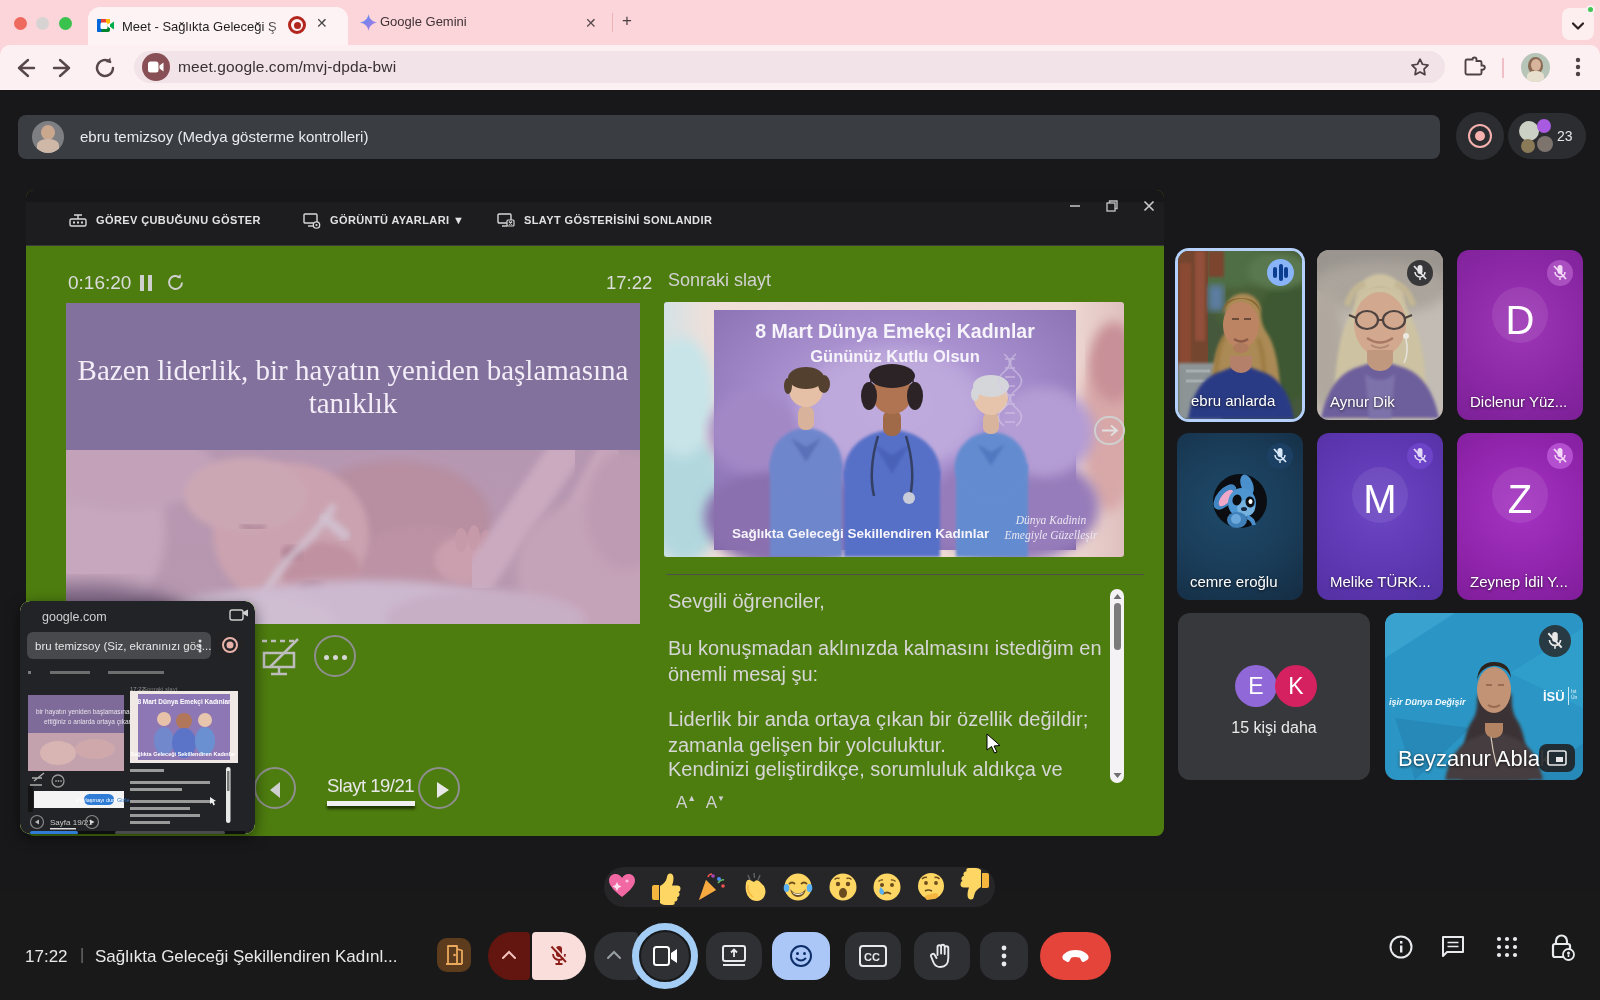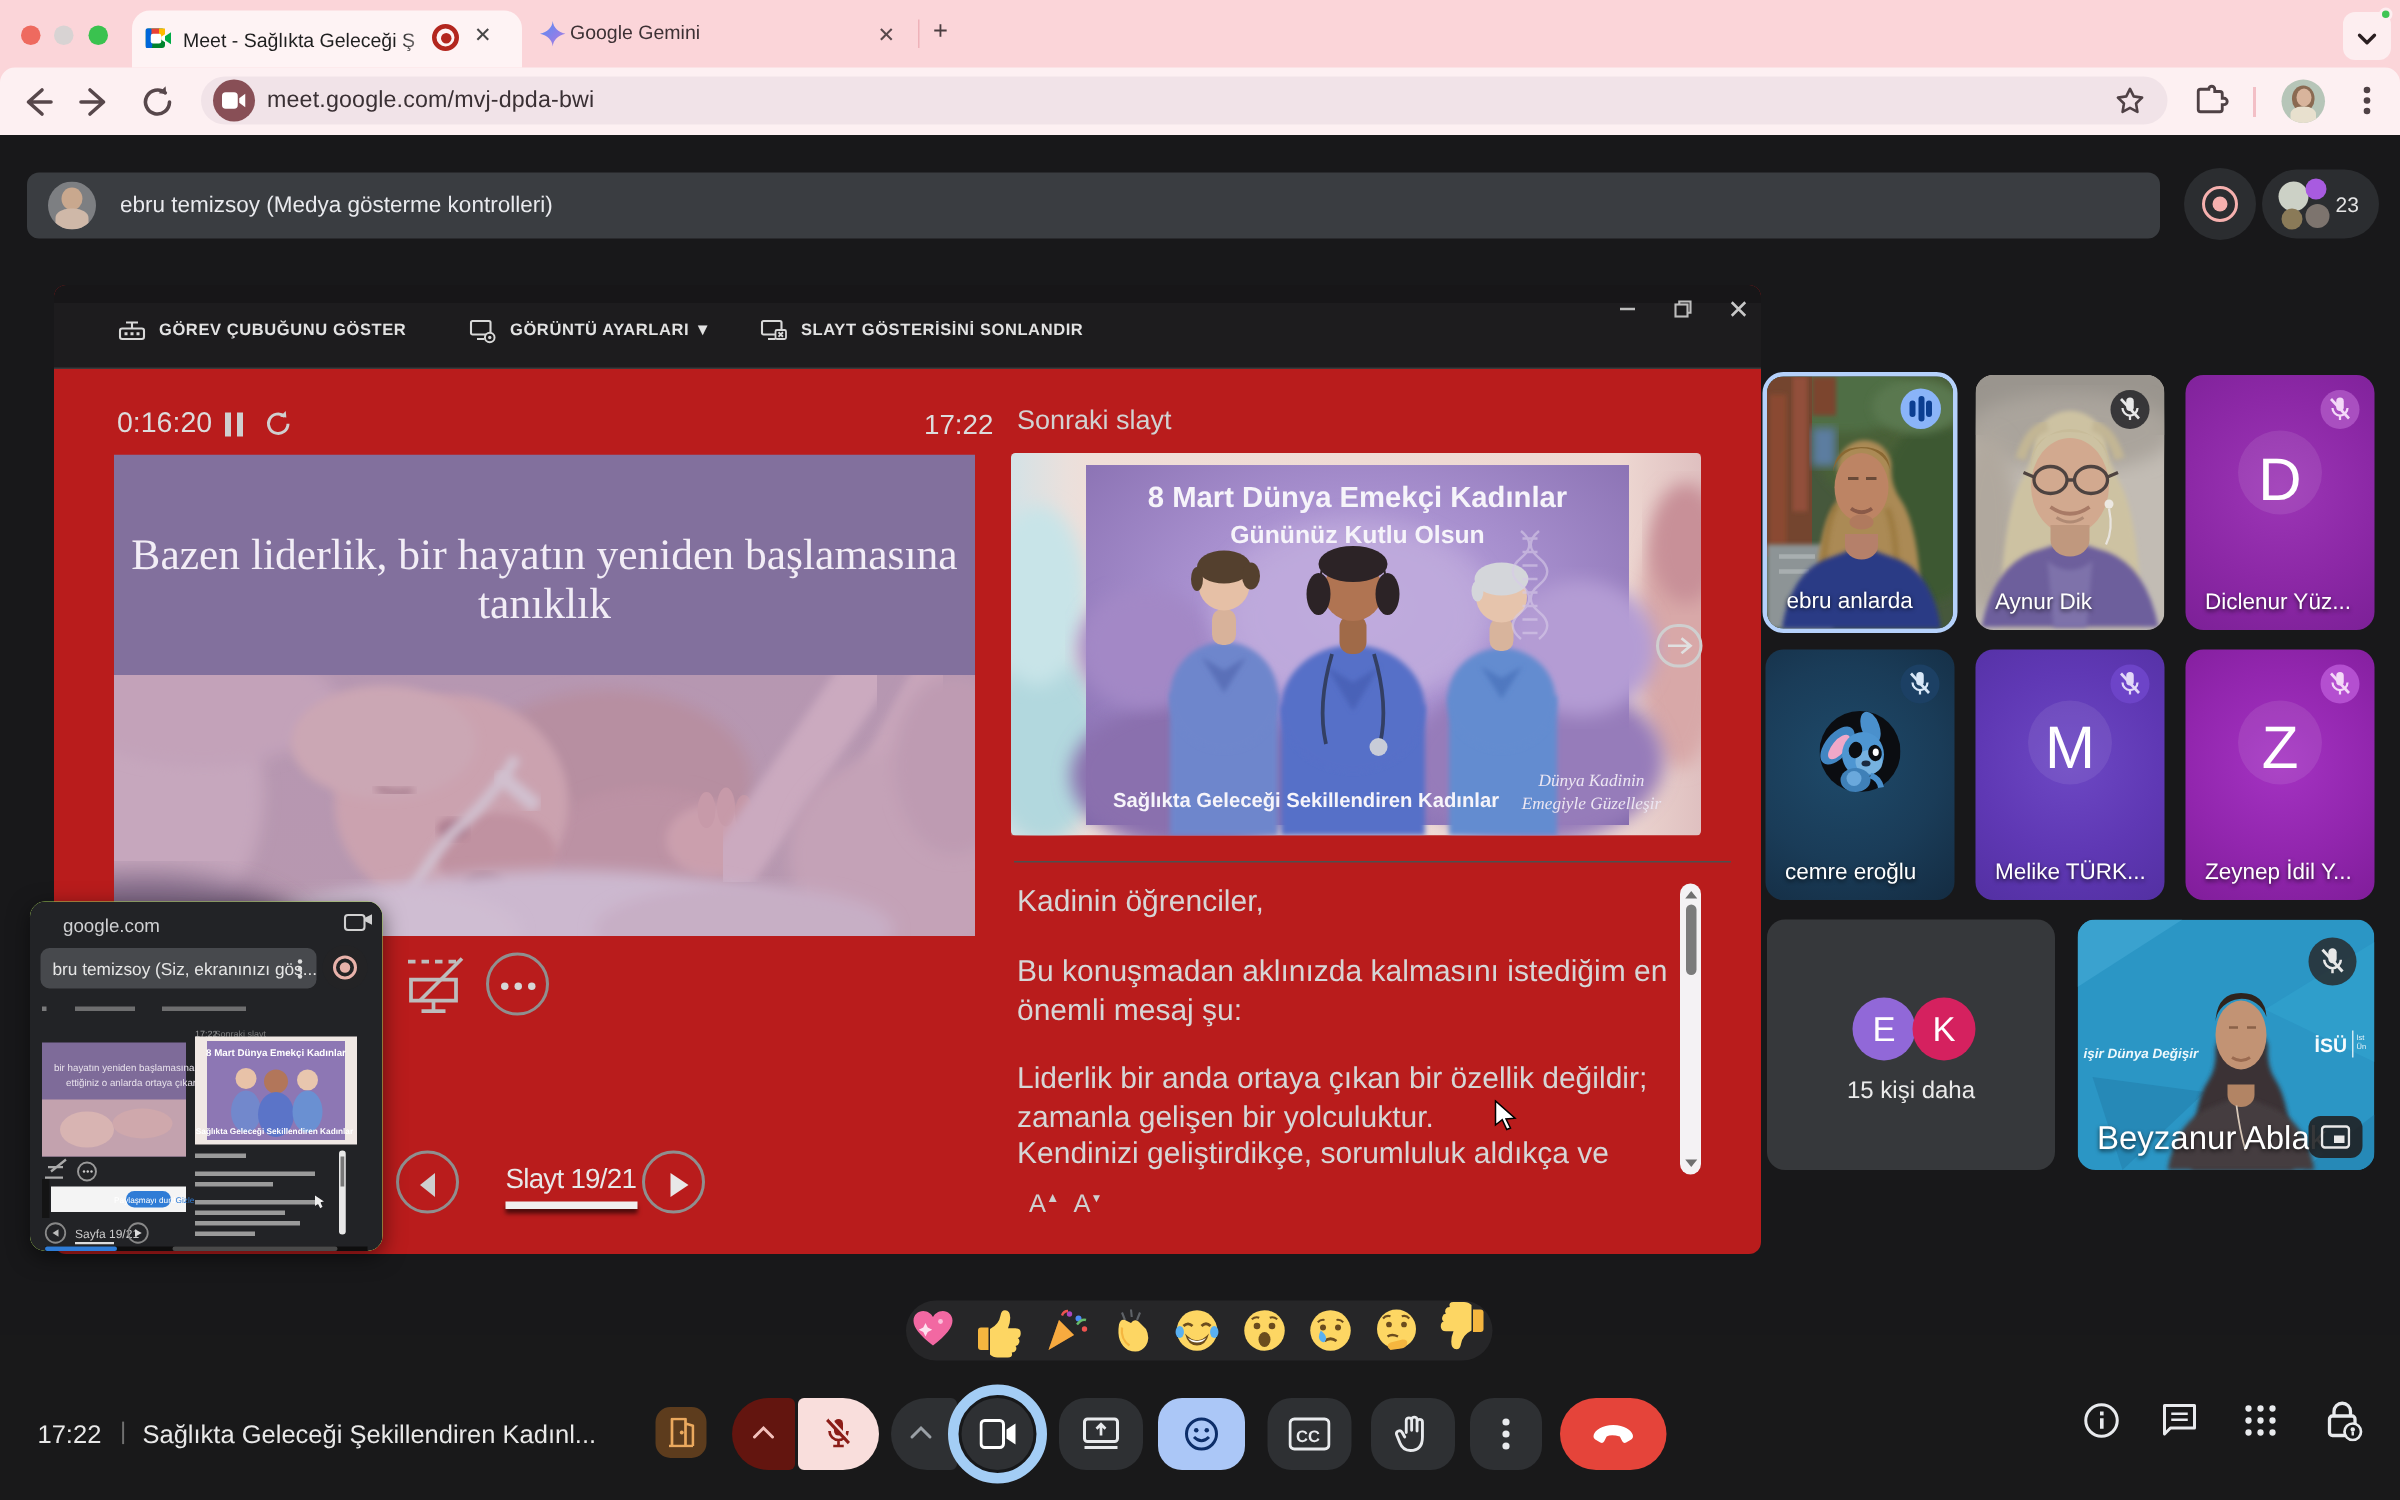--- a/index.html
+++ b/index.html
@@ -34,21 +34,21 @@
 #meet { left:0; top:90px; width:1600px; height:800px; background:#18181a; }
 #topbar { left:18px; top:25px; width:1422px; height:44px; background:#3a3d41; border-radius:8px; }
 #topbar .av { left:14px; top:6px; width:32px; height:32px; border-radius:50%; overflow:hidden; }
 #topbar .nm { left:62px; top:13px; font-size:15px; font-weight:500; color:#e9eaee; }
 #recbtn { left:1456px; top:22px; width:48px; height:48px; border-radius:50%; background:#2b2d30; }
 #recbtn .ring { position:absolute; left:12px; top:12px; width:24px; height:24px; border-radius:50%; border:2.5px solid #f6b0ae; }
 #recbtn .dot { position:absolute; left:19px; top:19px; width:10px; height:10px; border-radius:50%; background:#f6b0ae; }
 #ppl { left:1508px; top:23px; width:78px; height:46px; border-radius:23px; background:#2b2d30; }
 #ppl .t { left:49px; top:15px; font-size:14px; color:#e5e5e5; }
 
-#pwin { left:36px; top:100px; width:1138px; height:646px; background:#b91c1c; border-radius:8px;text-decoration:underline; }
+#pwin { left:26px; top:100px; width:1138px; height:646px; background:#4d7c0f; border-radius:8px;text-decoration:underline; }
 #ptitle { left:0; top:0; width:1138px; height:12px; background:#171618; border-radius:8px 8px 0 0; }
 #ptoolbar { left:0; top:12px; width:1138px; height:44px; background:#1d1c1e; border-bottom:1px solid #3a393b; }
 .pt { top:24px; font-size:11px; font-weight:700; color:#e2e2e2; letter-spacing:.4px; white-space:nowrap; }
 .pticon { top:21px; }
 #timer { left:42px; top:82px; font-size:19px; color:#dcdcdc; }
 #clock { left:580px; top:82px; font-size:18.5px; color:#dcdcdc; }
 
 #slide { left:40px; top:113px; width:574px; height:321px; overflow:hidden; }
 #slide .purple { position:absolute; left:0; top:0; width:574px; height:147px; background:#82709d; }
 #slide .l1 { position:absolute; left:0; top:51px; width:574px; text-align:center; font-family:"Liberation Serif",serif; font-size:29px; color:#f2edf6; }
@@ -401,21 +401,21 @@
         <text x="68" y="236" font-family="Liberation Sans" font-size="13.5" font-weight="bold" fill="#f6f4fa">Sağlıkta Geleceği Sekillendiren Kadınlar</text>
         <text x="387" y="222" text-anchor="middle" font-family="Liberation Serif" font-style="italic" font-size="11.5" fill="#ece6f2">Dünya Kadinin</text>
         <text x="387" y="237" text-anchor="middle" font-family="Liberation Serif" font-style="italic" font-size="11.5" fill="#ece6f2">Emegiyle Güzelleşir</text>
       </svg></div>
       <div id="arrowbtn" class="abs">
           <svg style="position:absolute;left:5px;top:5px" width="18" height="15" viewBox="0 0 18 15">
             <path d="M1 7.5 H15 M10 2.5 L16 7.5 L10 12.5" stroke="#e0e0e0" stroke-width="1.8" fill="none"></path>
           </svg>
         </div>
       <div id="nsep" class="abs"></div>
-      <div class="abs note" style="top:400px">Kadinin öğrenciler,</div>
+      <div class="abs note" style="top:400px">Sevgili öğrenciler,</div>
       <div class="abs note" style="top:447px">Bu konuşmadan aklınızda kalmasını istediğim en</div>
       <div class="abs note" style="top:473px">önemli mesaj şu:</div>
       <div class="abs note" style="top:518px">Liderlik bir anda ortaya çıkan bir özellik değildir;</div>
       <div class="abs note" style="top:544px">zamanla gelişen bir yolculuktur.</div>
       <div class="abs note" style="top:568px">Kendinizi geliştirdikçe, sorumluluk aldıkça ve</div>
       <div id="sbar" class="abs">
         <svg style="position:absolute;left:2.5px;top:4px" width="9" height="7" viewBox="0 0 9 7">
             <path d="M0.5 6 L4.5 1 L8.5 6 Z" fill="#6f6f6f"></path>
           </svg>
         <div class="thumb"></div>

